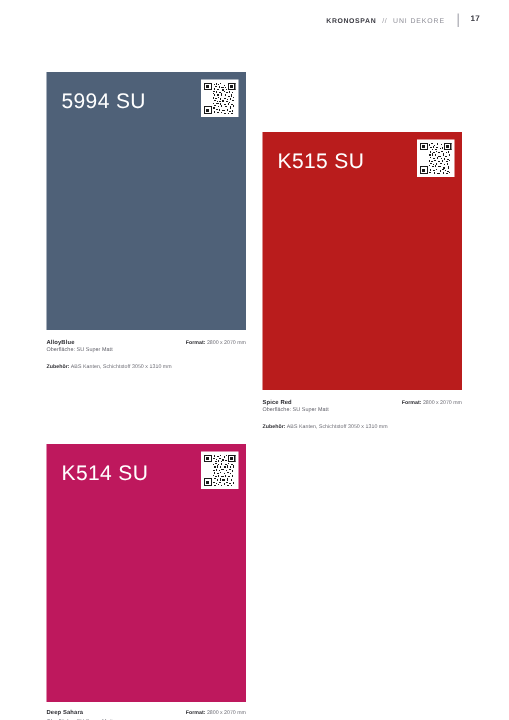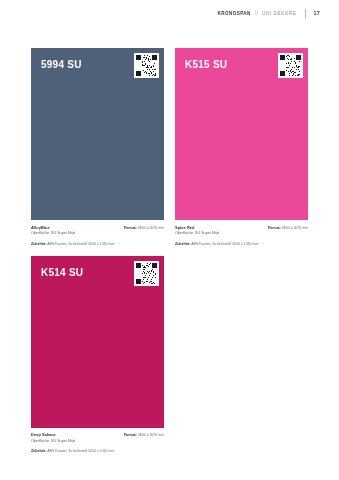--- a/index.html
+++ b/index.html
@@ -43,21 +43,21 @@
     column-gap:11px; row-gap:10px;
   }
   .card { width:133px; }
 
   .swatch {
     position:relative;
     width:133px; height:172px;
   }
   .swatch-label {
     position:absolute; top:11px; left:10px;
-    color:#ffffff; font-size:10px; font-weight:bold;
+    color:#ffffff; font-size:14px; font-weight:normal;
     letter-spacing:0.25px; white-space:nowrap;
   }
   .qr-box {
     position:absolute; top:5px; right:5px;
     width:25px; height:25px;
     background:#ffffff;
     padding:2px;
   }
   .qr-box svg { display:block; width:100%; height:100%; }
 
@@ -198,21 +198,21 @@
         <div class="cap-row">
           <span class="cap-name">AlloyBlue</span>
           <span class="cap-format"><b>Format:</b> <span>2800 x 2070 mm</span></span>
         </div>
         <div class="cap-surface">Oberfläche: SU Super Matt</div>
         <div class="cap-accessory"><b>Zubehör:</b> <span>ABS Kanten, Schichtstoff 3050 x 1310 mm</span></div>
       </div>
     </div>
 
     <div class="card">
-      <div class="swatch" style="background: #ec4899;">
+      <div class="swatch" style="background: #b91c1c; margin-top: 40px;">
         <span class="swatch-label">K515 SU</span>
         <div class="qr-box">
           <svg viewBox="0 0 29 29" shape-rendering="crispEdges">
             <rect width="29" height="29" fill="#fff"></rect>
             <g fill="#1a1a1a">
               <rect x="0" y="0" width="7" height="1"></rect>
                 <rect x="0" y="6" width="7" height="1"></rect>
               <rect x="0" y="0" width="1" height="7"></rect>
                 <rect x="6" y="0" width="1" height="7"></rect>
               <rect x="2" y="2" width="3" height="3"></rect>

